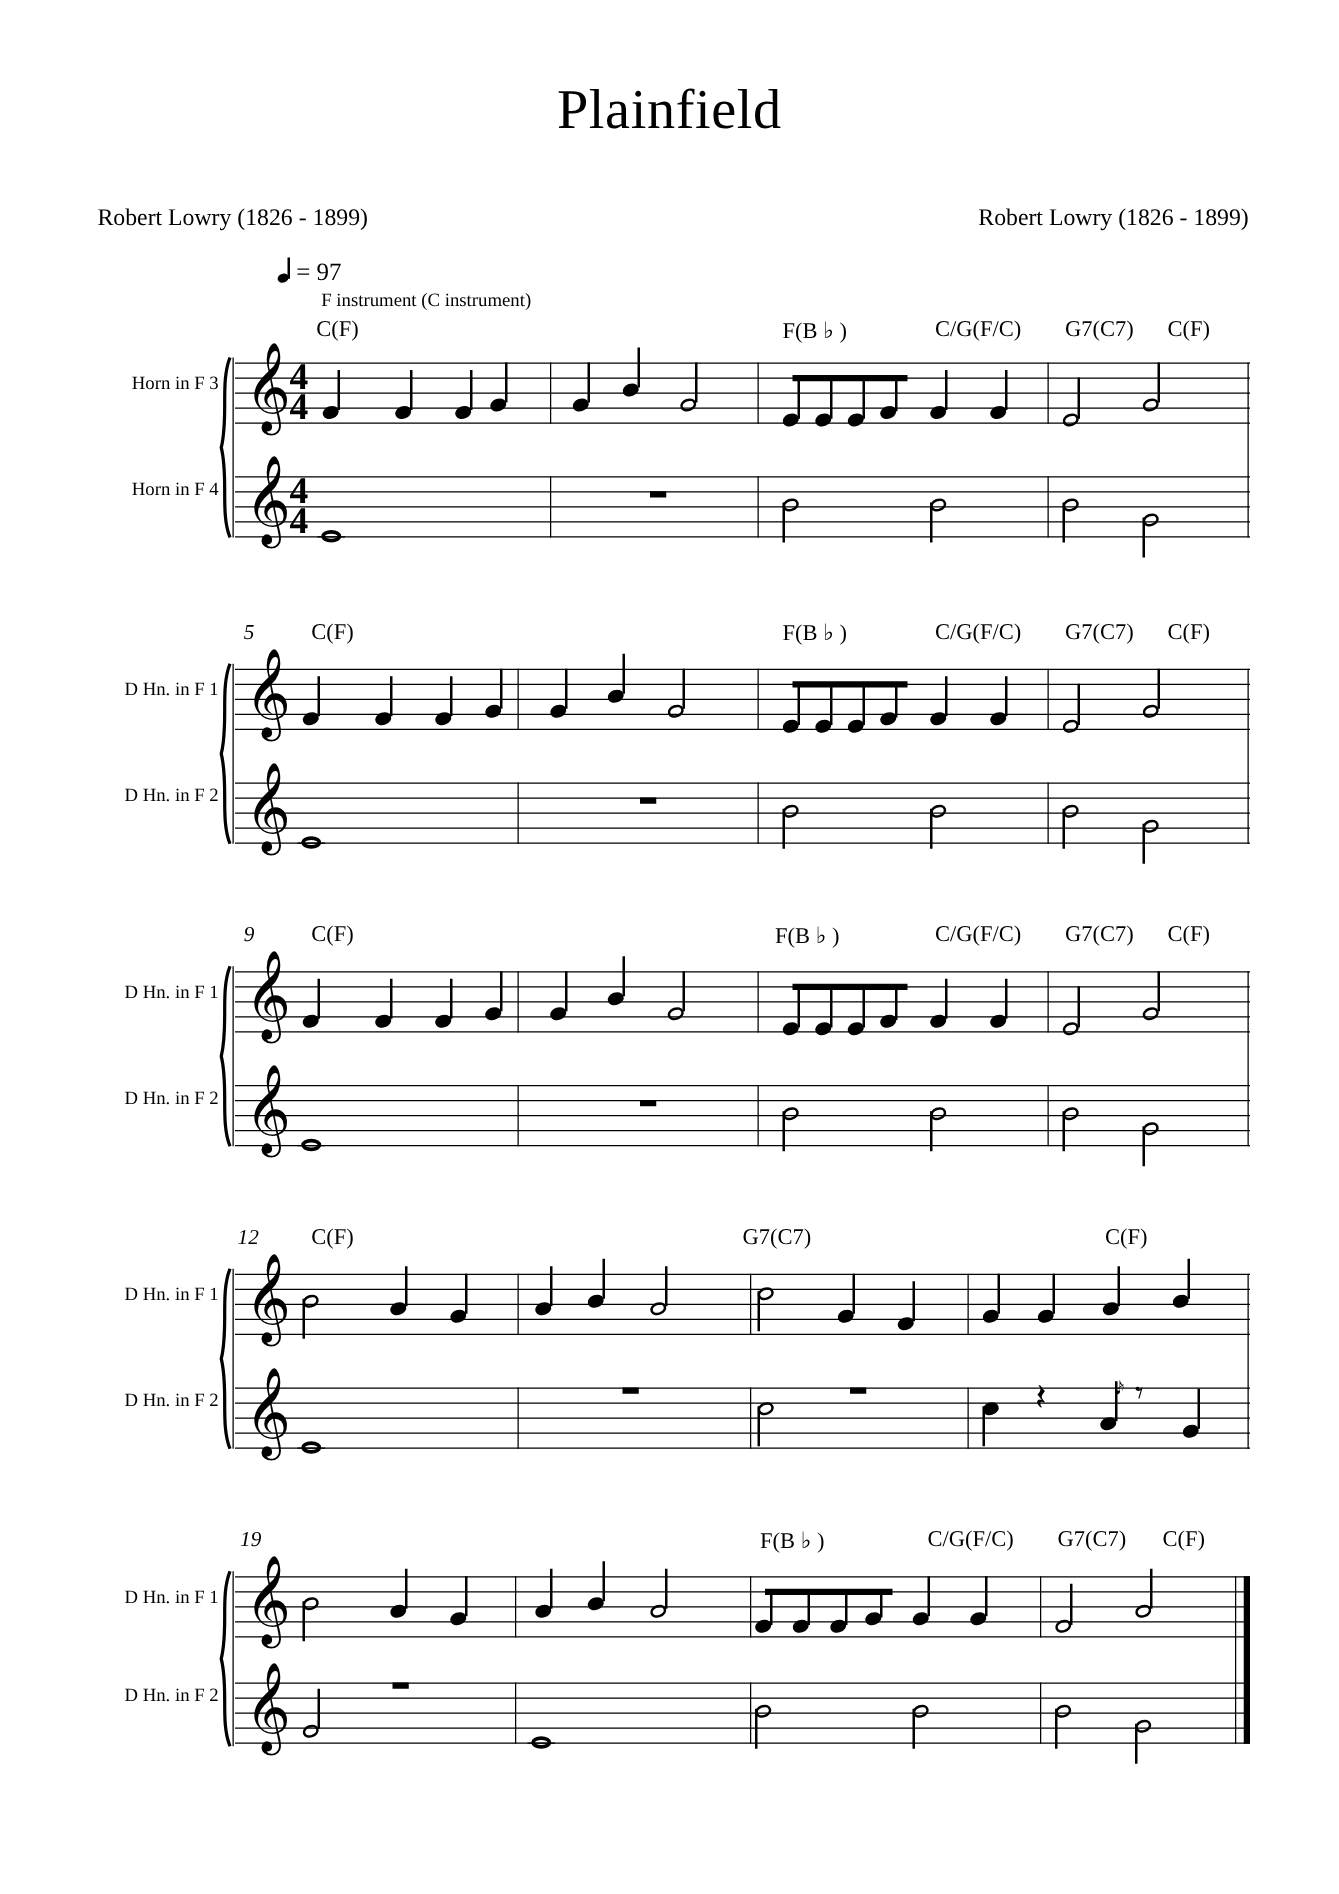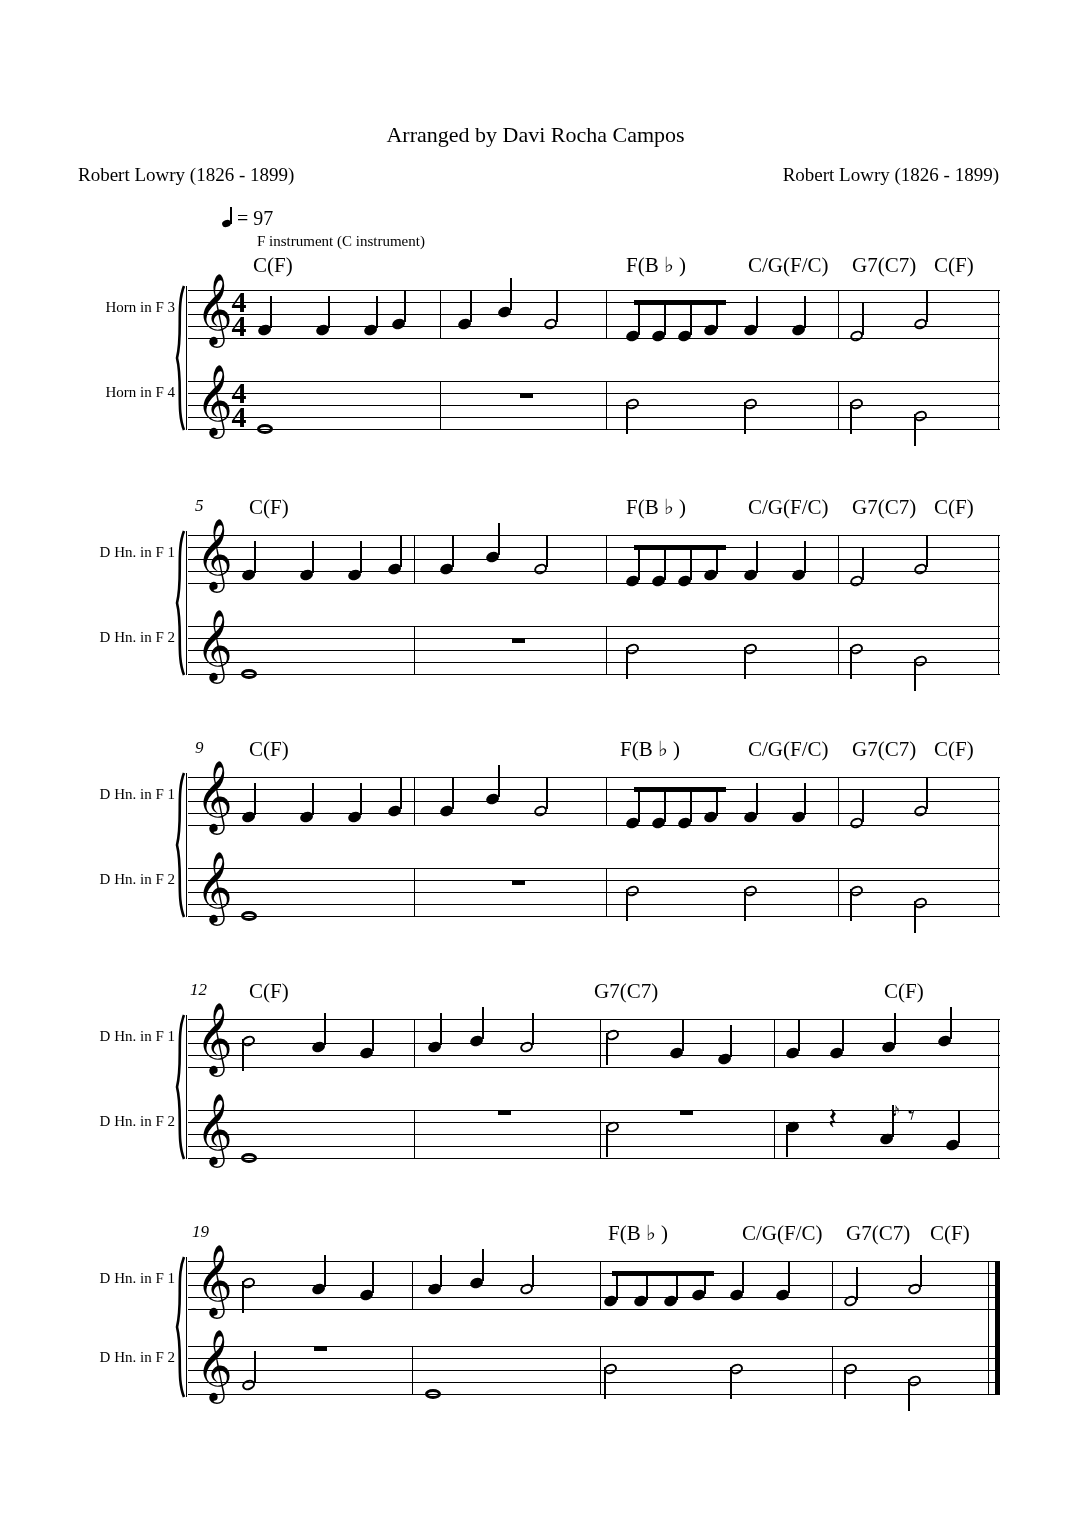--- a/index.html
+++ b/index.html
@@ -100,21 +100,21 @@
 
   .measure-number {
     position: absolute;
     font-size: 17px;
     font-style: italic;
     font-family: "Liberation Serif", serif;
   }
 
   .chord {
     position: absolute;
-    font-size: 21px;
+    font-size: 18px;
     white-space: nowrap;
   }
 
   .staff-label {
     position: absolute;
     font-size: 15px;
     text-align: right;
     white-space: nowrap;
   }
 
@@ -230,21 +230,21 @@
     font-family: "DejaVu Sans", sans-serif;
     font-size: 22px;
     line-height: 1;
   }
 </style>
 </head>
 <body>
 
 <div class="sheet">
 
-  <div class="subtitle">Arranged by Davi Rocha Campos</div>
+  <div class="title">Plainfield</div>
   <div class="composer-left">Robert Lowry (1826 - 1899)</div>
   <div class="composer-right">Robert Lowry (1826 - 1899)</div>
 
   <div class="tempo">
     <span class="notehead"></span>
     <span>= 97</span>
   </div>
   <div class="instr-note">F instrument (C instrument)</div>
 
   <div class="system" style="top:0">

